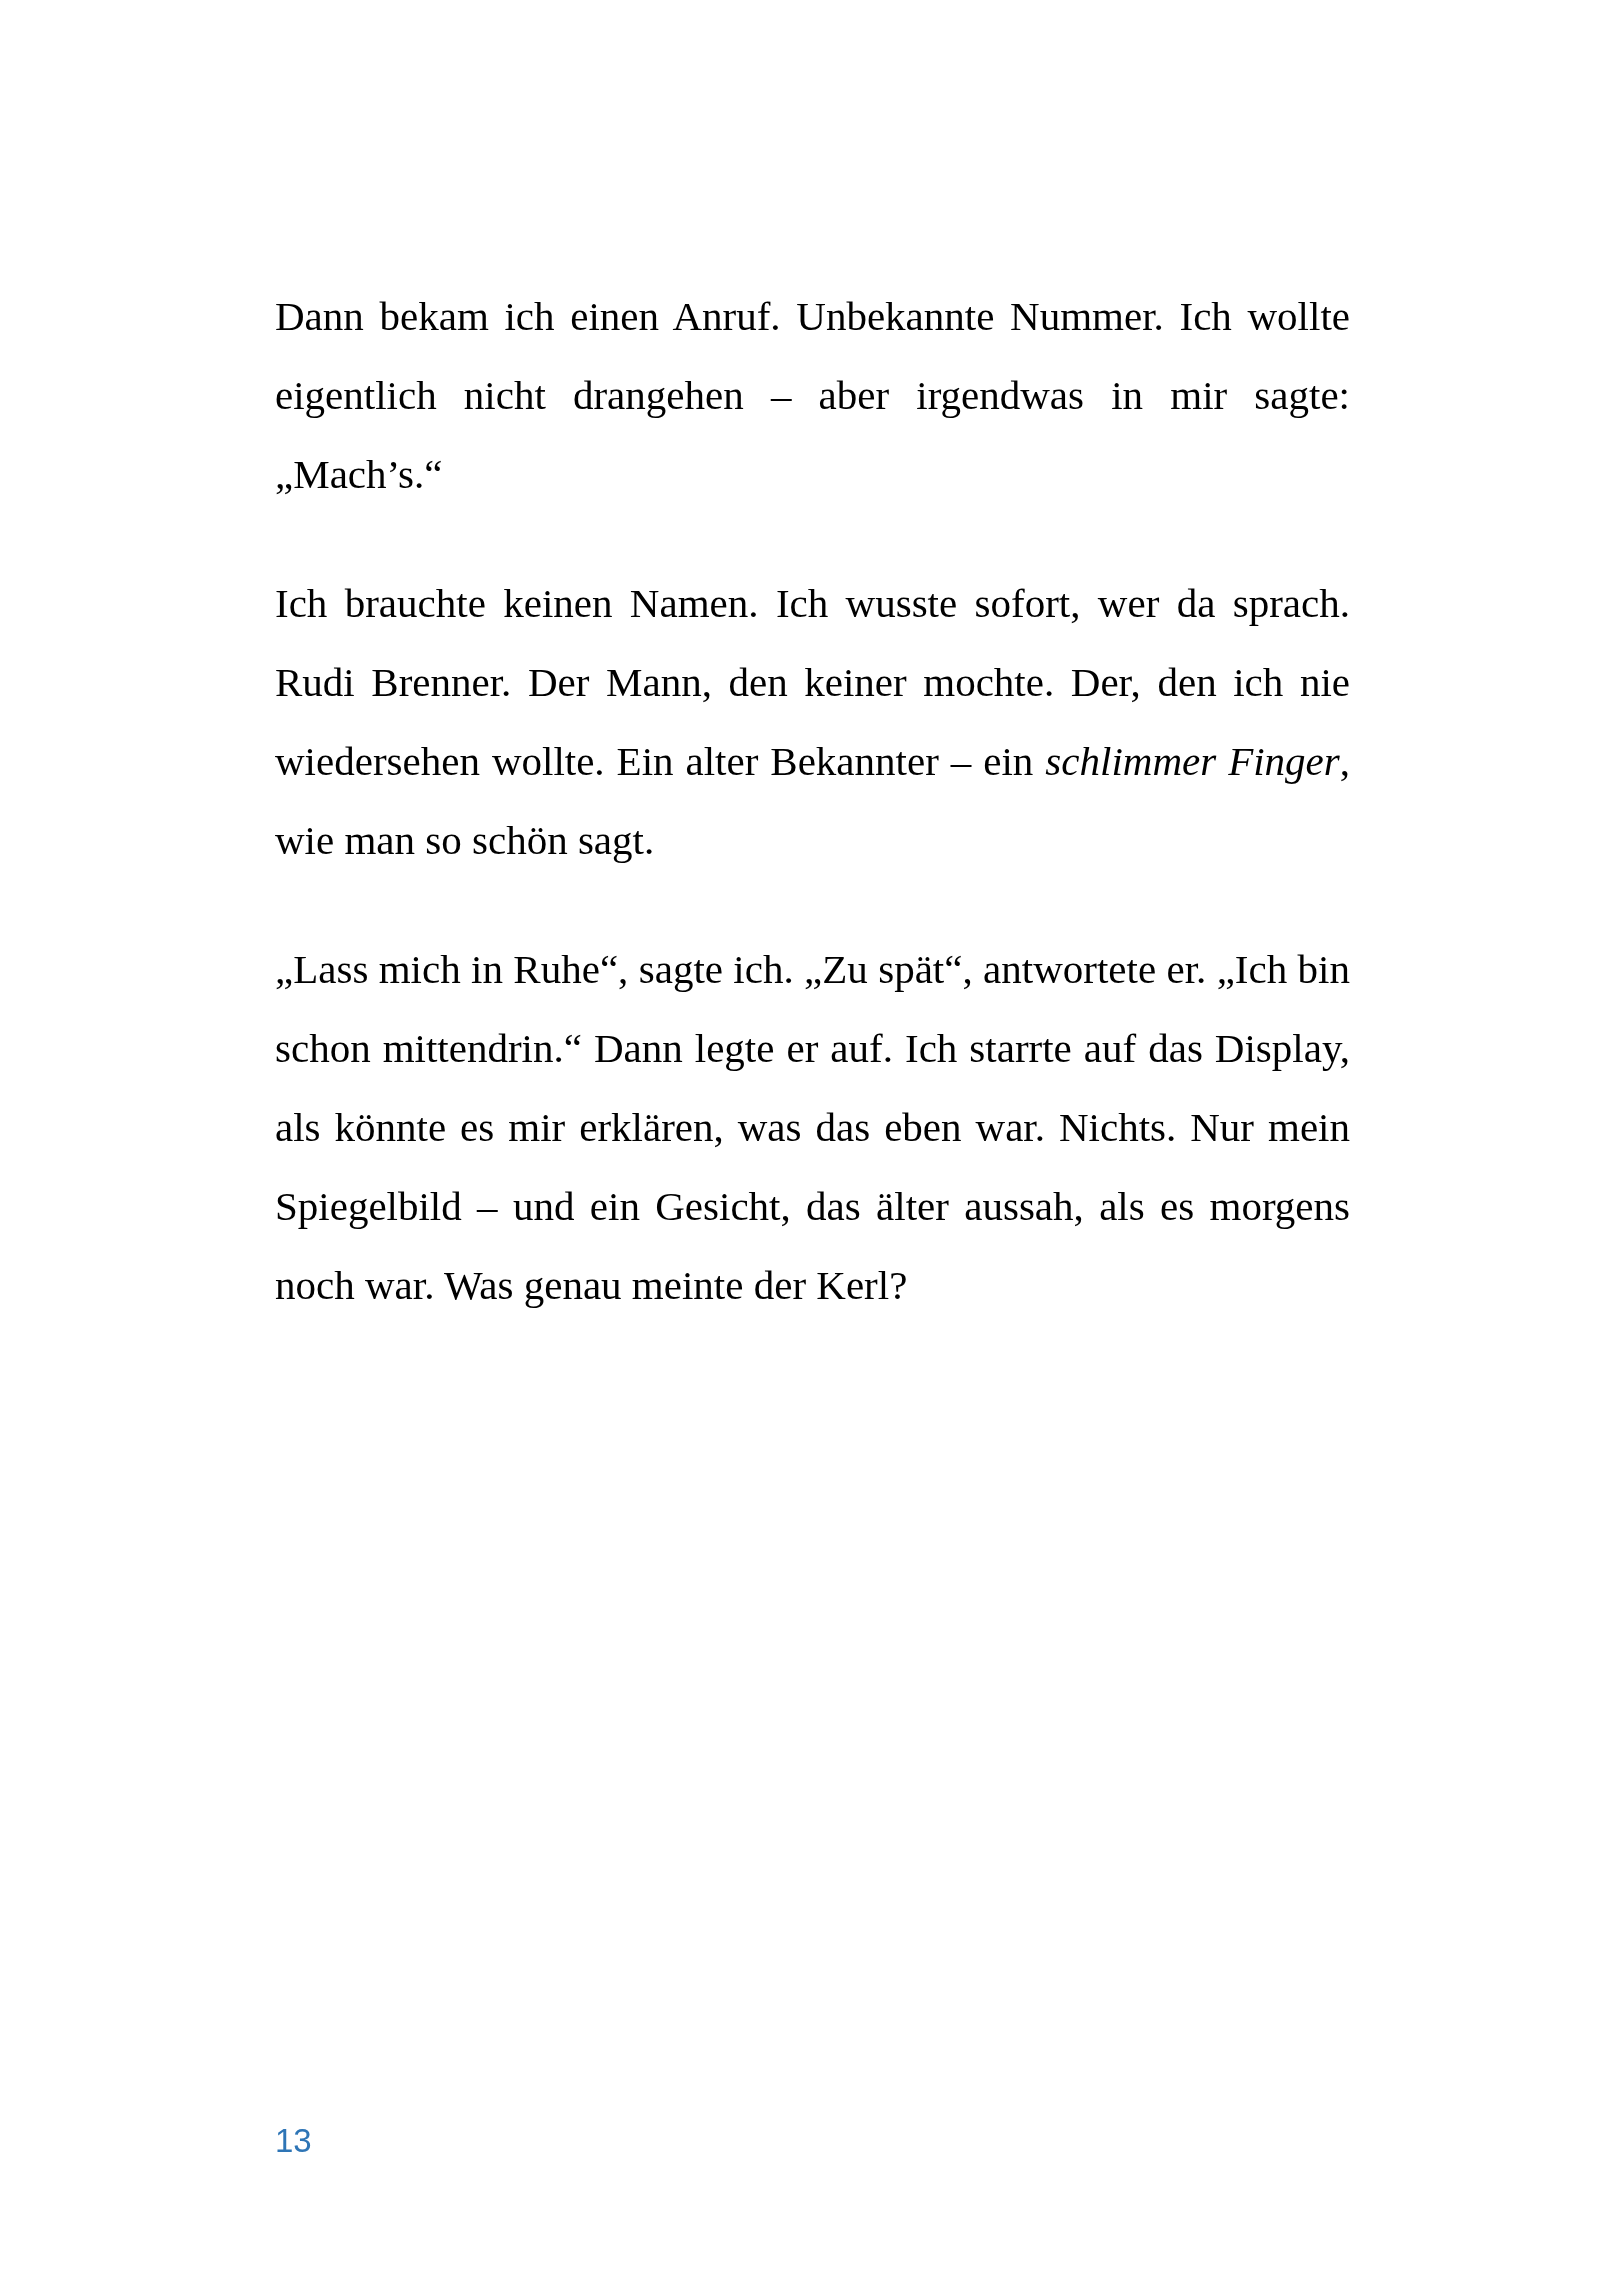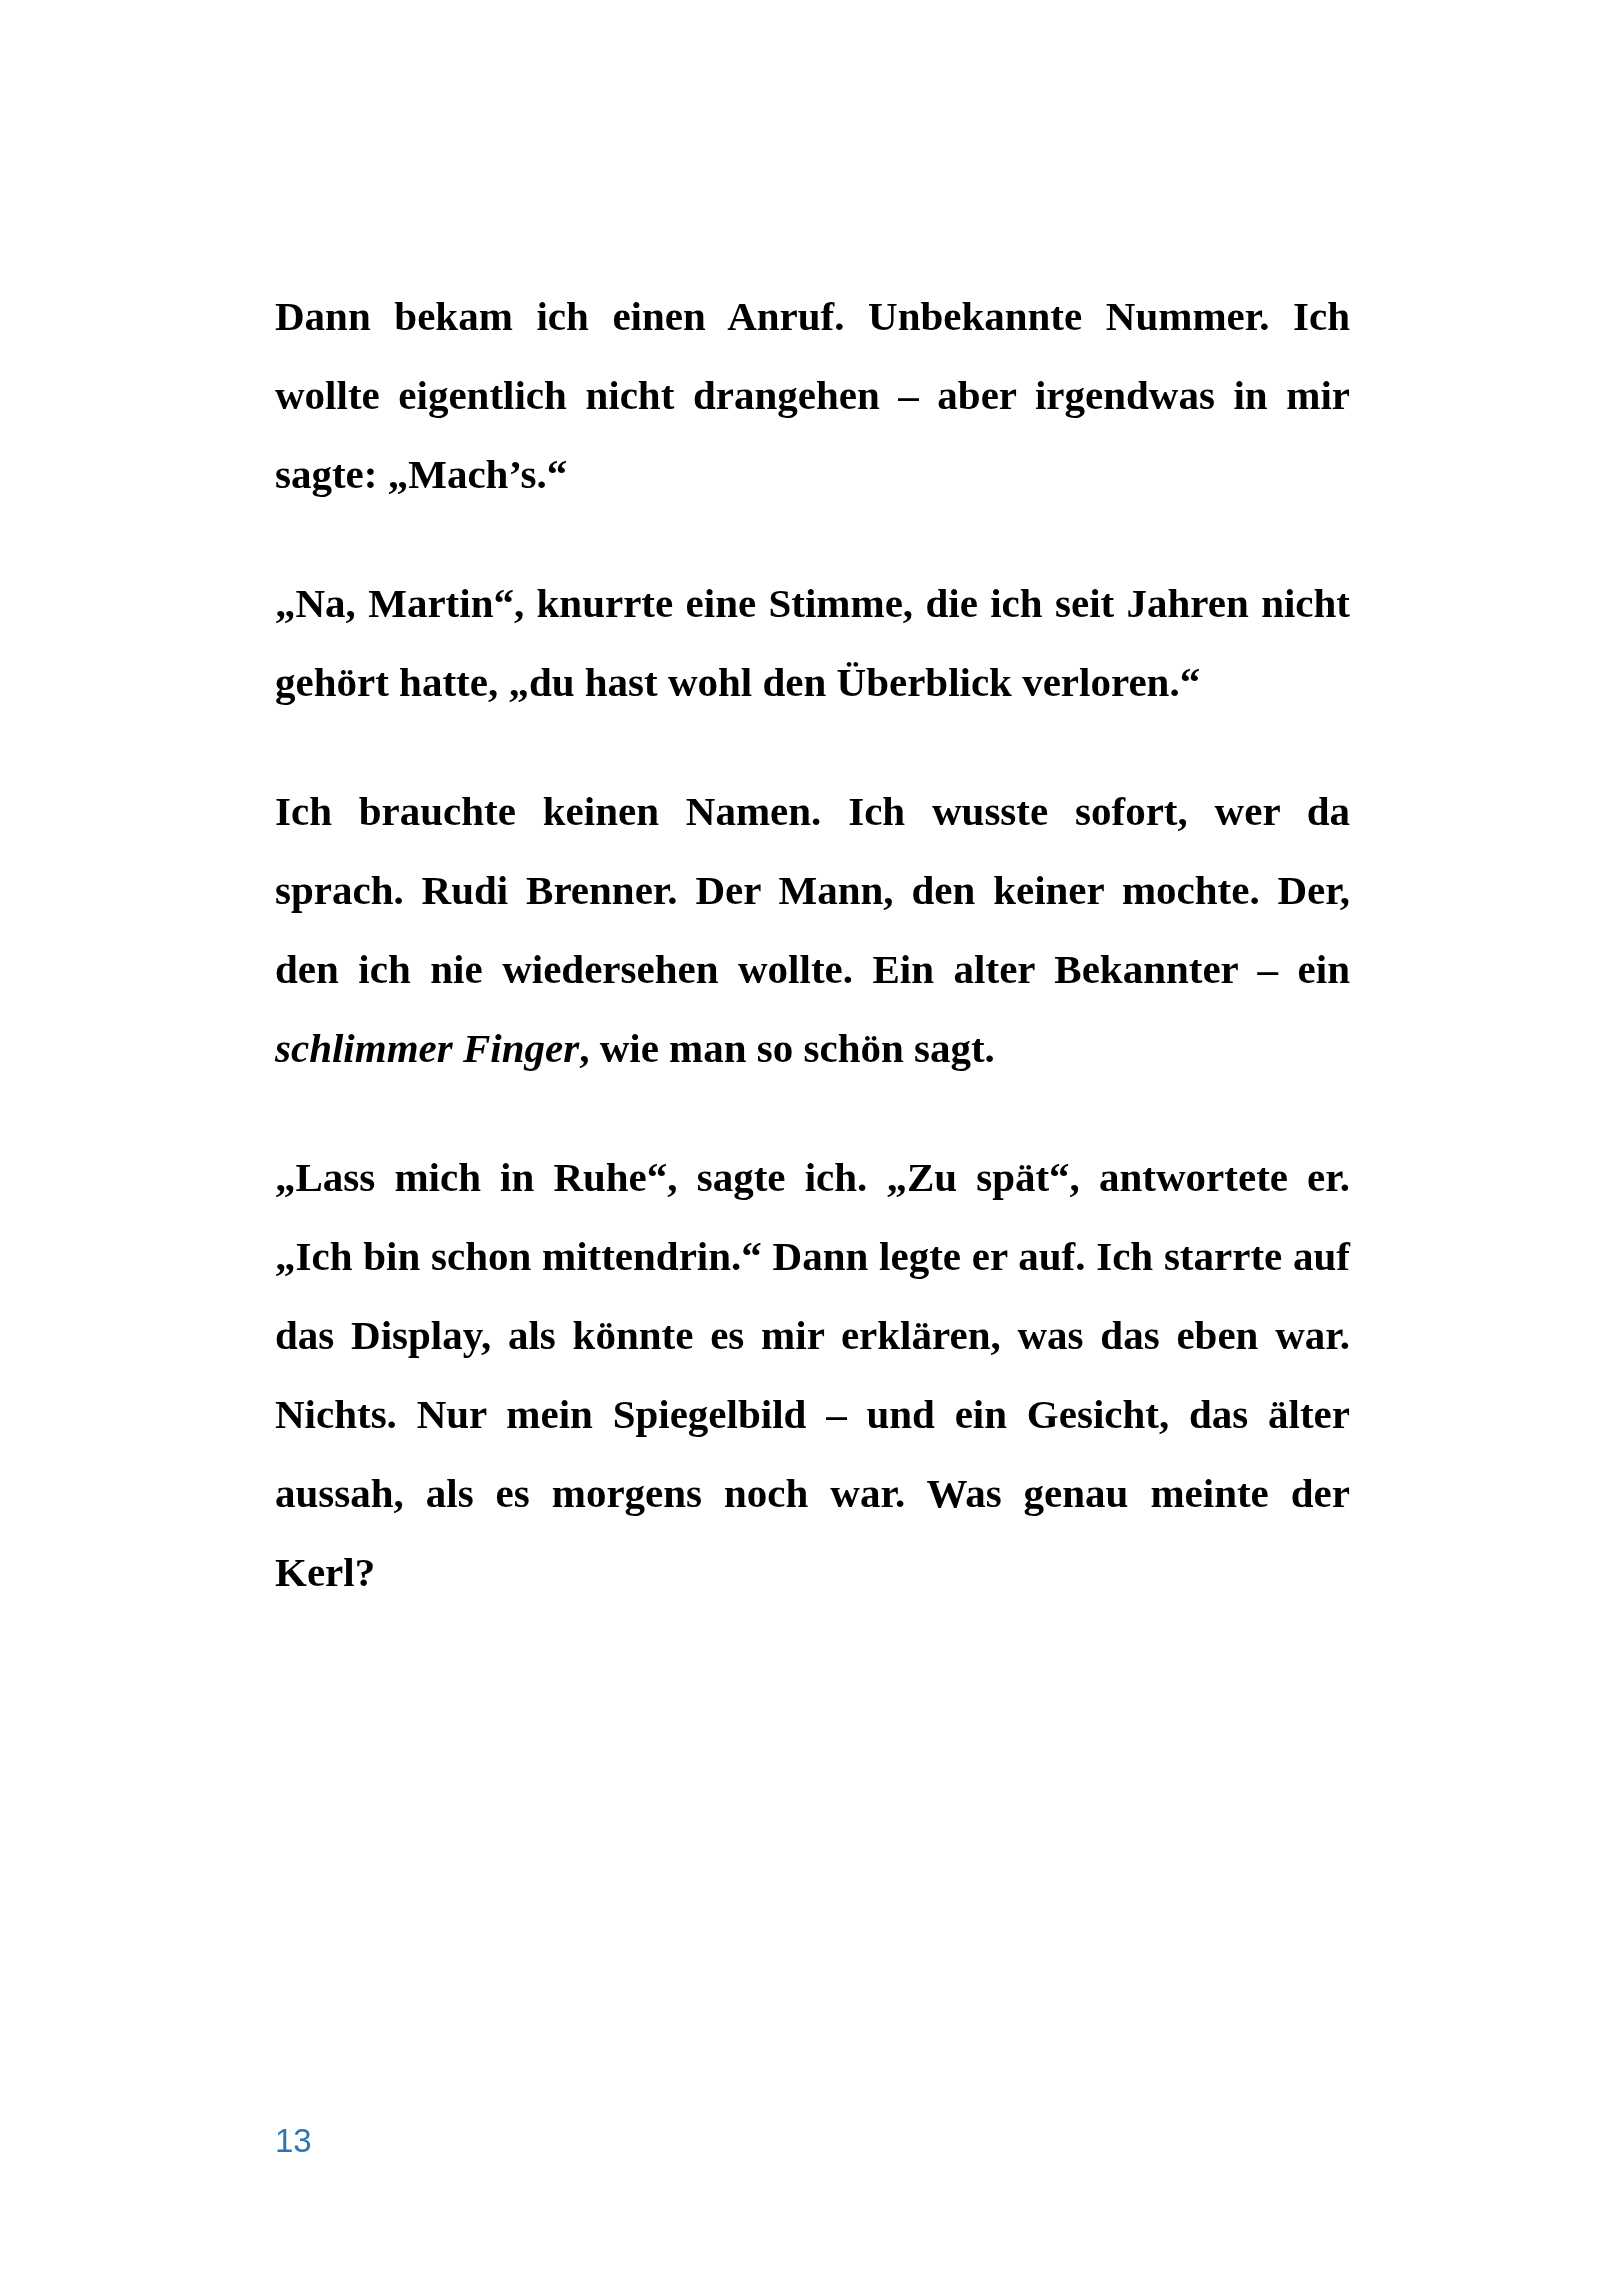--- a/index.html
+++ b/index.html
@@ -16,21 +16,20 @@
   .page {
     position: absolute;
     inset: 0;
     background: #ffffff;
   }
   .text-block {
     position: absolute;
     left: 275px;
     top: 277px;
     width: 1075px;
-    font-weight: bold;
   }
   p.para {
     font-family: "Liberation Serif", "DejaVu Serif", serif;
     font-size: 41px;
     line-height: 79px;
     text-align: justify;
     text-justify: inter-word;
     color: #000000;
     margin: 0 0 50px 0;
     hyphens: none;
@@ -58,21 +57,20 @@
 </style>
 </head>
 <body>
 
 <div class="page">
 
   <div class="text-block">
 
     <p class="para"><span>Dann bekam ich einen Anruf. Unbekannte Nummer. Ich wollte eigentlich nicht drangehen – aber irgendwas in mir sagte: „Mach’s.“</span></p>
 
-    <p class="para"><span>„Na, Martin“, knurrte eine Stimme, die ich seit Jahren nicht gehört hatte, „du hast wohl den Überblick verloren.“</span></p>
 
 
     <p class="para"><span>Ich brauchte keinen Namen. Ich wusste sofort, wer da sprach. Rudi Brenner. Der Mann, den keiner mochte. Der, den ich nie wiedersehen wollte. Ein alter Bekannter – ein </span><span class="seg-italic">schlimmer Finger</span><span>, wie man so schön sagt.</span></p>
 
     <p class="para"><span>„Lass mich in Ruhe“, sagte ich. „Zu spät“, antwortete er. „Ich bin schon mittendrin.“ Dann legte er auf. Ich starrte auf das Display, als könnte es mir erklären, was das eben war. Nichts. Nur mein Spiegelbild – und ein Gesicht, das älter aussah, als es morgens noch war. Was genau meinte der Kerl?</span></p>
 
   </div>
 
   <div class="footer">
     <span class="page-number">13</span>

